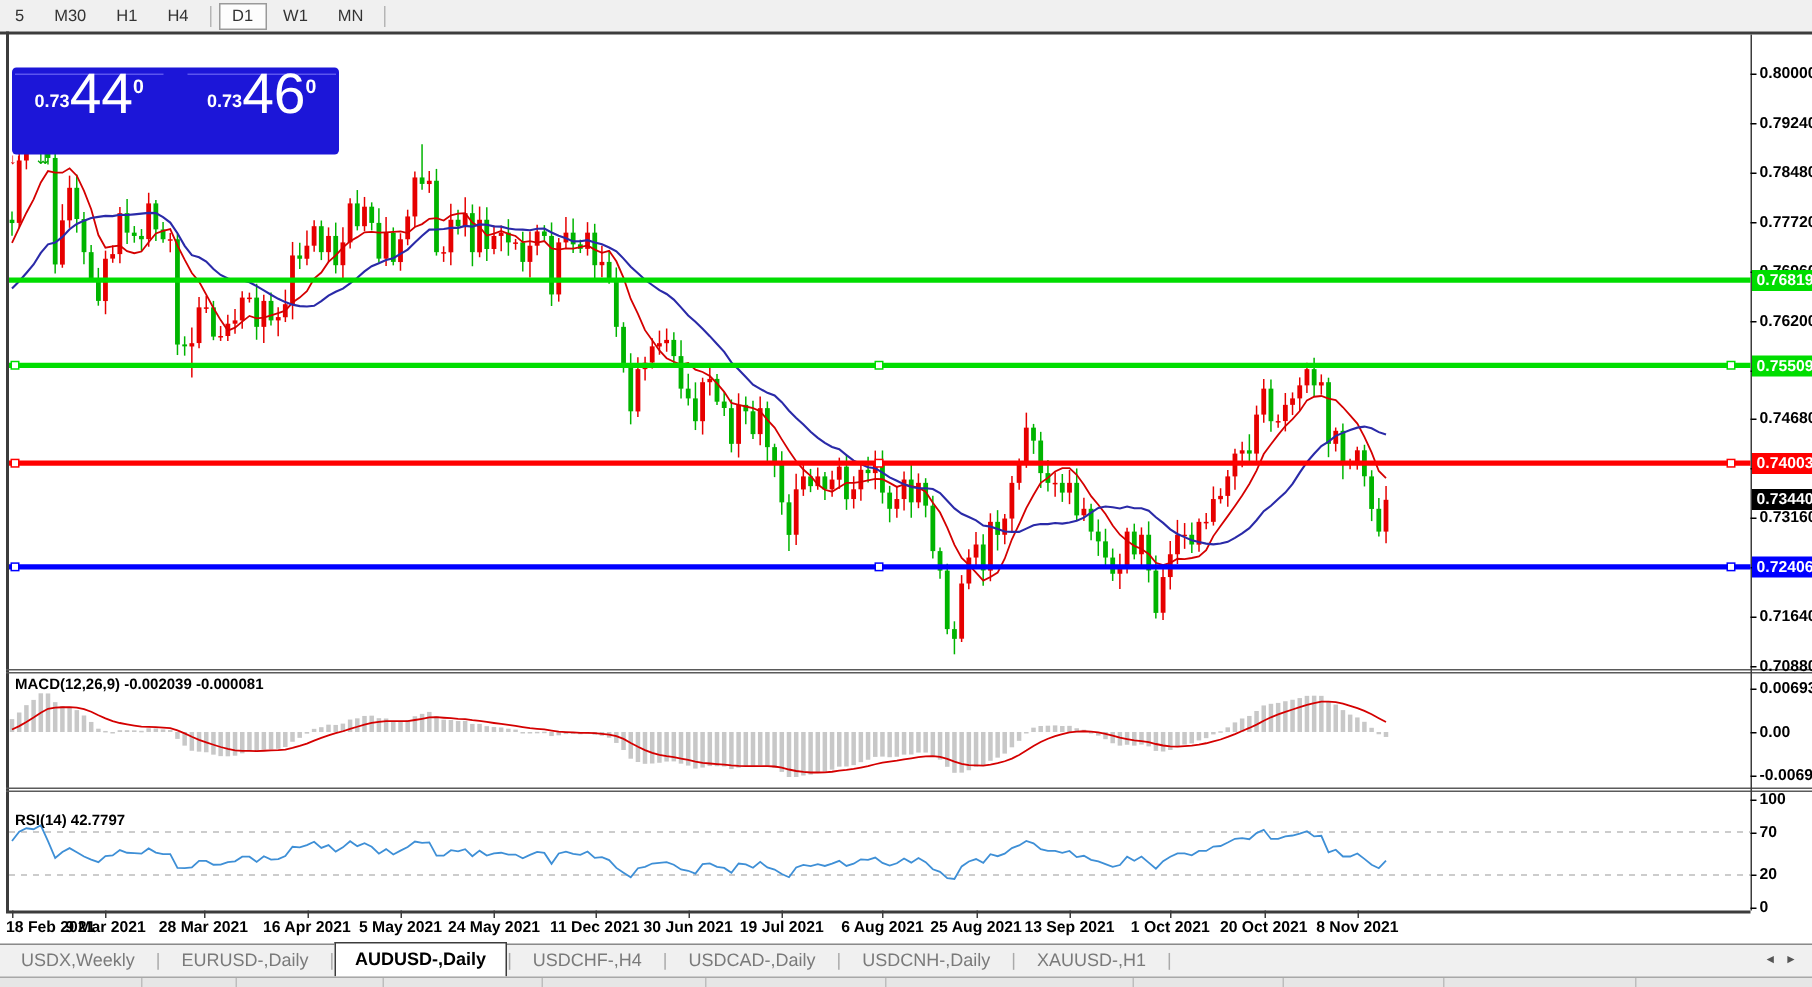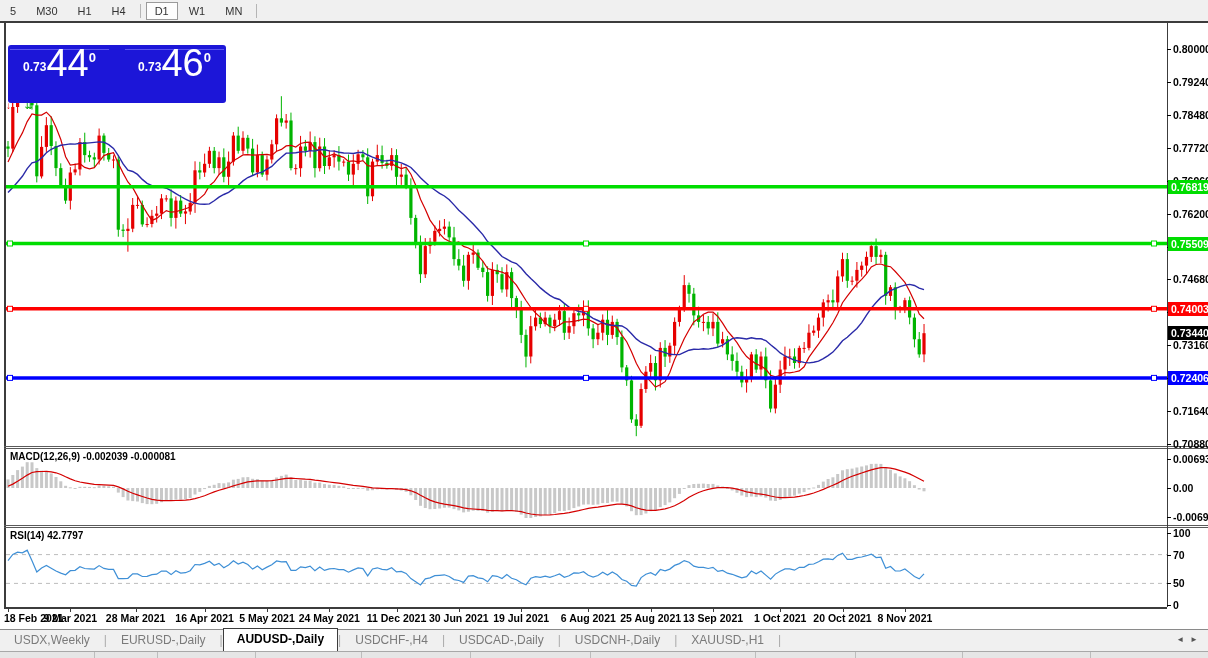--- a/index.html
+++ b/index.html
@@ -703,21 +703,21 @@
       </div>
     </div>
   </div>
 
   <div class="trade-arrows">
     <span class="sell-mark">↓ı</span>
     <span class="buy-mark">⇊</span>
   </div>
 
   <div class="ind-label" style="top:451px">MACD(12,26,9) -0.002039 -0.000081</div>
-  <div class="ind-label" style="top:530px">RSI(14) 42.7797</div>
+  <div class="ind-label" style="top:542px">RSI(14) 42.7797</div>
 
   <div id="priceLabels">
       <div class="tickdash" style="top:49.0px"></div>
       <div class="axis-label" style="top:43.0px">0.80000</div>
       <div class="tickdash" style="top:81.9px"></div>
       <div class="axis-label" style="top:75.9px">0.79240</div>
       <div class="tickdash" style="top:114.8px"></div>
       <div class="axis-label" style="top:108.8px">0.78480</div>
       <div class="tickdash" style="top:147.8px"></div>
       <div class="axis-label" style="top:141.8px">0.77720</div>
@@ -748,21 +748,21 @@
       <div class="axis-label" style="top:453px">0.006936</div>
       <div class="tickdash" style="top:488px"></div>
       <div class="axis-label" style="top:482px">0.00</div>
       <div class="tickdash" style="top:517px"></div>
       <div class="axis-label" style="top:511px">-0.006993</div>
       <div class="tickdash" style="top:533px"></div>
       <div class="axis-label" style="top:527px">100</div>
       <div class="tickdash" style="top:554.6px"></div>
       <div class="axis-label" style="top:548.6px">70</div>
       <div class="tickdash" style="top:583.4px"></div>
-      <div class="axis-label" style="top:577.4px">50</div>
+      <div class="axis-label" style="top:577.4px">20</div>
       <div class="tickdash" style="top:605px"></div>
       <div class="axis-label" style="top:599px">0</div>
     </div>
   <div id="dateLabels">
       <div class="date-tick" style="left:8.0px"></div>
       <div class="date-label" style="left:4px">18 Feb 2021</div>
       <div class="date-tick" style="left:70.3px"></div>
       <div class="date-label" style="left:70.3px;transform:translateX(-50%)">9 Mar 2021</div>
       <div class="date-tick" style="left:135.6px"></div>
       <div class="date-label" style="left:135.6px;transform:translateX(-50%)">28 Mar 2021</div>

